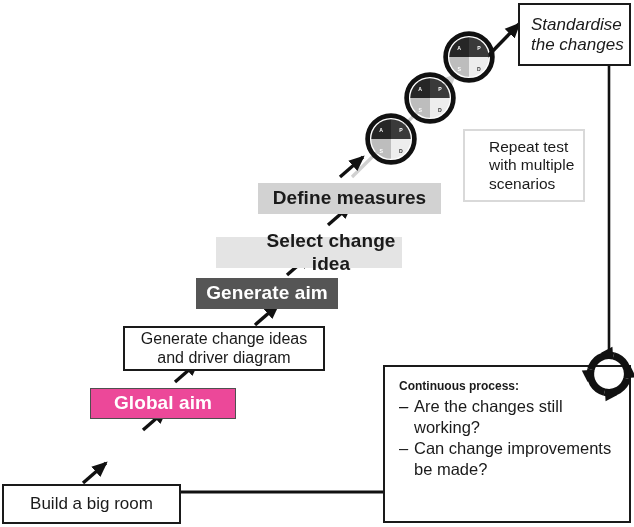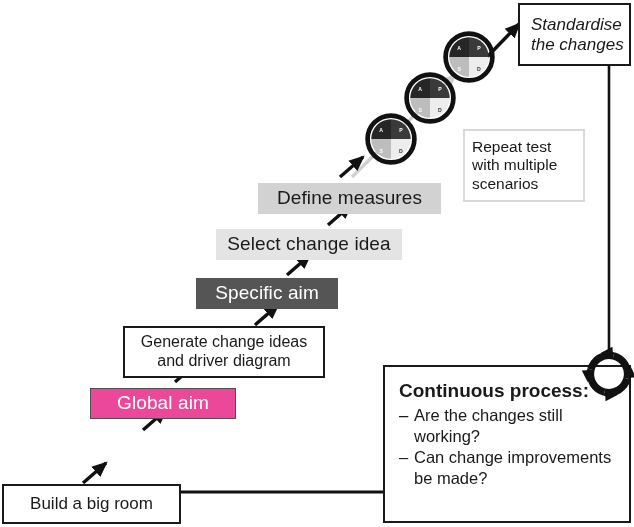--- a/index.html
+++ b/index.html
@@ -31,21 +31,21 @@
     box-sizing: border-box;
     display: flex;
     align-items: center;
     justify-content: center;
     text-align: center;
     line-height: 1.17;
     white-space: pre-line;
   }
   
   .step {
-    font-weight: normal;
+    font-weight: bold;
     letter-spacing: .1px;
   }
   .step-theme      { background: #1f1f1f; color: #ffffff; border: 1px solid #1f1f1f; font-size: 19px; }
   .step-global     { background: #ec4899; color: #ffffff; border: 1px solid #4f4f4f; font-size: 19px; }
   .step-specific   { background: #555555; color: #ffffff; border: 1px solid #555555; font-size: 19px; }
   .step-select     { background: #e4e4e4; color: #1a1a1a; border: 1px solid #e4e4e4; font-size: 19px; }
   .step-define     { background: #d2d2d2; color: #1a1a1a; border: 1px solid #d2d2d2; font-size: 19px; }
 
   
   .note {
@@ -56,21 +56,21 @@
     font-weight: normal;
   }
   .note-light {
     background: #ffffff;
     color: #1a1a1a;
     border: 2px solid #d9d9d9;
     font-size: 15.5px;
     font-weight: normal;
     justify-content: flex-start;
     text-align: left;
-    padding-left: 7px;
+    padding-left: 24px;
   }
   .note-generate { font-size: 16px; }
   .note-build    { font-size: 17px; }
   .note-standard {
     justify-content: flex-start;
     text-align: left;
     padding-left: 11px;
     font-size: 17px;
     font-style: italic;
   }
@@ -78,21 +78,21 @@
   
   .cp-box {
     position: absolute;
     box-sizing: border-box;
     background: #ffffff;
     border: 2px solid #1a1a1a;
     padding: 12px 12px 10px 14px;
     color: #1a1a1a;
   }
   .cp-title {
-    font-size: 19px;
+    font-size: 12px;
     font-weight: bold;
     margin: 0 0 2px 0;
     line-height: 1.25;
   }
   .cp-list {
     list-style: none;
     margin: 0;
     padding: 0;
     font-size: 16.5px;
     line-height: 1.27;
@@ -210,26 +210,26 @@
         <text class="pdsa-letter" x="69" y="76" fill="#3a3a3a" text-anchor="middle" font-size="20" font-weight="bold">D</text>
       </g>
     </svg>
   </div>
 
   <div class="node note note-build" style="left:2px; top:484px; width:179px; height:40px;">Build a big room</div>
 
 
   <div class="node step step-global" style="left:90px; top:388px; width:146px; height:31px;">Global aim</div>
 
-  <div class="node note note-generate" style="left:123px; top:326px; width:202px; height:52px;">Generate change ideas
+  <div class="node note note-generate" style="left:123px; top:326px; width:202px; height:45px;">Generate change ideas
 and driver diagram</div>
 
-  <div class="node step step-specific" style="left:196px; top:278px; width:142px; height:31px;">Specific aim</div>
-
-  <div class="node step step-select" style="left:216px; top:229px; width:186px; height:31px;">Select change idea</div>
+  <div class="node step step-specific" style="left:196px; top:278px; width:142px; height:31px;">Generate aim</div>
+
+  <div class="node step step-select" style="left:216px; top:237px; width:186px; height:31px;padding-left:44px;">Select change idea</div>
 
   <div class="node step step-define" style="left:258px; top:183px; width:183px; height:31px;">Define measures</div>
 
   <div class="node note-light" style="left:463px; top:129px; width:122px; height:73px;">Repeat test
 with multiple
 scenarios</div>
 
   <div class="node note note-standard" style="left:518px; top:3px; width:113px; height:63px;">Standardise
 the changes</div>
 

